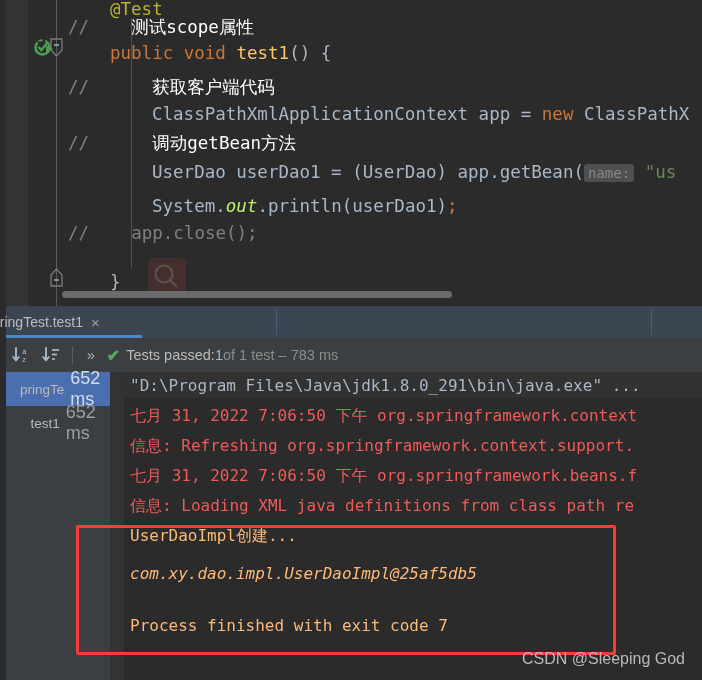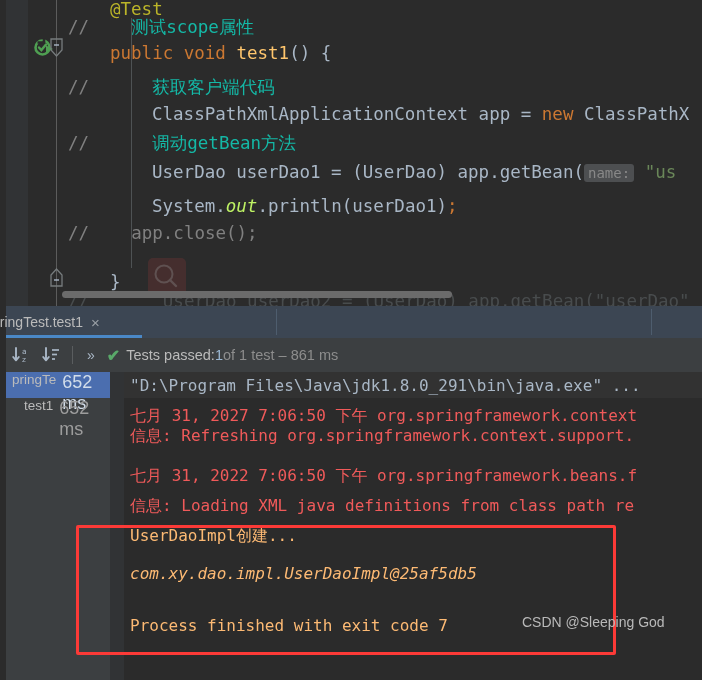--- a/index.html
+++ b/index.html
@@ -39,21 +39,21 @@
   .code-area {
     position:absolute; left:56px; top:0; width:646px; height:306px;
     font-size:17.5px; line-height:35px; white-space:pre;
   }
   .cl { position:absolute; left:0; white-space:pre; }
   .ind-gutter-bar {
     position:absolute; left:69px; top:18px; width:1px; height:250px;
     background:#4e5254;
   }
   .c-comment { color:#808080; }
-  .c-cn-comment { color:#14b8a6; }
+  .c-cn-comment { color:#ffffff; }
   .c-kw { color:#cc7832; }
   .c-fn { color:#ffc66d; }
   .c-txt { color:#a9b7c6; }
   .c-str { color:#6a8759; }
   .c-annot { color:#bbb529; }
   .c-field { color:#bef264; font-style:italic; }
   .c-paramhint {
     color:#888; background:#4d4f51; border-radius:3px;
     padding:1px 4px; font-size:14px;
   }
@@ -121,23 +121,23 @@
   }
   .status-count { color:#9bb8d4; }
   .status-dim { color:#8d8d8d; }
   .check-mark { color:#59a869; font-size:16px; font-weight:bold; }
 
   .tree {
     position:absolute; left:0; top:66px; width:104px; height:308px;
     background:#3c3f41;
   }
   .tree-row {
-    position:relative; height:26px; display:flex; 
+    position:relative; height:34px; display:flex; align-items:center;
     font-family:"Liberation Sans", sans-serif; font-size:13.5px;
-    color:#bbbbbb; padding-left:6px;
+    color:#bbbbbb; padding-left:14px;
   }
   .tree-row.sel { background:#4b6eaf; }
   .tree-name { flex:0 0 auto; overflow:hidden; white-space:nowrap; }
   .tree-time { margin-left:6px; color:#9d9d9d; font-size:18px; }
   .tree-row.sel .tree-time { color:#d2ddea; }
   .tree-indent { display:inline-block; width:14px; }
 
   .console-strip {
     position:absolute; left:104px; top:66px; width:14px; height:308px;
     background:#313335;
@@ -155,22 +155,22 @@
   .c-out { color:#fdba74; }
   .cmd-bg {
     position:absolute; left:0; top:0; width:584px; height:26px;
     background:#323232;
   }
   .redbox {
     position:absolute; left:70px; top:525px; width:540px; height:130px;
     border:3px solid #fc3a37; border-radius:2px; pointer-events:none;
   }
   .watermark {
-    position:absolute; left:516px; top:614px;
-    font-family:"Liberation Sans", sans-serif; font-size:14px;
+    position:absolute; left:516px; top:650px;
+    font-family:"Liberation Sans", sans-serif; font-size:16px;
     color:#b9b9b9;
   }
 </style>
 </head>
 <body>
 
 <div id="app">
 
   <div class="editor">
     <div class="editor-left-strip"></div>
@@ -204,21 +204,20 @@
       <div id="code-lines"><div class="cl" style="top: -8px; left: 48px;"><span class="c-annot">@Test</span></div><div class="cl" style="top: 10px; left: 6px;"><span class="c-comment">//    </span><span class="c-cn-comment">测试scope属性</span></div><div class="cl" style="top: 36px; left: 48px;"><span class="c-kw">public </span><span class="c-kw">void </span><span class="c-fn">test1</span><span class="c-txt">() {</span></div><div class="cl" style="top: 70px; left: 6px;"><span class="c-comment">//      </span><span class="c-cn-comment">获取客户端代码</span></div><div class="cl" style="top: 97px; left: 90px;"><span class="c-txt">ClassPathXmlApplicationContext app = </span><span class="c-kw">new </span><span class="c-txt">ClassPathX</span></div><div class="cl" style="top: 126px; left: 6px;"><span class="c-comment">//      </span><span class="c-cn-comment">调动getBean方法</span></div><div class="cl" style="top: 155px; left: 90px;"><span class="c-txt">UserDao userDao1 = (UserDao) app.getBean(</span><span class="c-paramhint">name:</span><span class="c-str"> "us</span></div><div class="cl" style="top: 189px; left: 90px;"><span class="c-txt">System.</span><span class="c-field">out</span><span class="c-txt">.println(userDao1)</span><span class="c-kw">;</span></div><div class="cl" style="top: 216px; left: 6px;"><span class="c-comment">//    app.close();</span></div><div class="cl" style="top: 265px; left: 48px;"><span class="c-txt">}</span></div></div>
     </div>
 
     <div class="search-overlay">
       <svg width="38" height="38" viewBox="0 0 38 38">
         <circle cx="16" cy="16" r="8.5" fill="none" stroke="#9a8585" stroke-width="2"></circle>
         <line x1="22" y1="22" x2="28" y2="28" stroke="#9a8585" stroke-width="2.4" stroke-linecap="round"></line>
       </svg>
     </div>
 
-    <div class="ghost-line">//       UserDao userDao2 = (UserDao) app.getBean("userDao"</div>
 
     <div class="hscroll-track"></div>
     <div class="hscroll-thumb"></div>
   </div>
 
   <div class="panel">
 
     <div class="tabbar">
       <div class="tab active">
         <span>pringTest.test1</span>
@@ -244,21 +243,21 @@
           <line x1="11" y1="9.5" x2="16" y2="9.5" stroke="#a9b7c6" stroke-width="1.7"></line>
           <line x1="11" y1="14" x2="14" y2="14" stroke="#a9b7c6" stroke-width="1.7"></line>
         </svg>
       </div>
       <div class="tb-sep"></div>
       <div class="tb-chev">»</div>
       <div class="tb-status">
         <span class="check-mark">✔</span>
         <span>Tests passed: </span>
         <span class="status-count" style="margin-left:-6px">1</span>
-        <span class="status-dim" style="margin-left:-6px"> of 1 test – 861 ms</span>
+        <span class="status-dim" style="margin-left:-6px"> of 1 test – 783 ms</span>
       </div>
     </div>
 
     <div class="tree">
       <div id="tree-rows">
           <div class="tree-row sel">
             <span class="tree-name">pringTe</span>
             <span class="tree-time">652 ms</span>
           </div>
           <div class="tree-row">
@@ -268,22 +267,22 @@
           </div>
         </div>
     </div>
 
     <div class="console-strip"></div>
 
     <div class="console">
       <div class="cmd-bg"></div>
       <div id="console-lines">
           <div class="cline c-cmd" style="top: 4px;">"D:\Program Files\Java\jdk1.8.0_291\bin\java.exe" ...</div>
-          <div class="cline c-err" style="top: 34px;">七月 31, 2027 7:06:50 下午 org.springframework.context</div>
-          <div class="cline c-err" style="top: 54px;">信息: Refreshing org.springframework.context.support.</div>
+          <div class="cline c-err" style="top: 34px;">七月 31, 2022 7:06:50 下午 org.springframework.context</div>
+          <div class="cline c-err" style="top: 64px;">信息: Refreshing org.springframework.context.support.</div>
           <div class="cline c-err" style="top: 94px;">七月 31, 2022 7:06:50 下午 org.springframework.beans.f</div>
           <div class="cline c-err" style="top: 124px;">信息: Loading XML java definitions from class path re</div>
           <div class="cline c-out" style="top: 154px;">UserDaoImpl创建...</div>
           <div class="cline c-out" style="top: 192px; font-style: italic;">com.xy.dao.impl.UserDaoImpl@25af5db5</div>
           <div class="cline c-out" style="top: 244px;">Process finished with exit code 7</div>
         </div>
     </div>
   </div>
 
   <div class="redbox" style="border-color: rgb(252, 58, 55);"></div>

